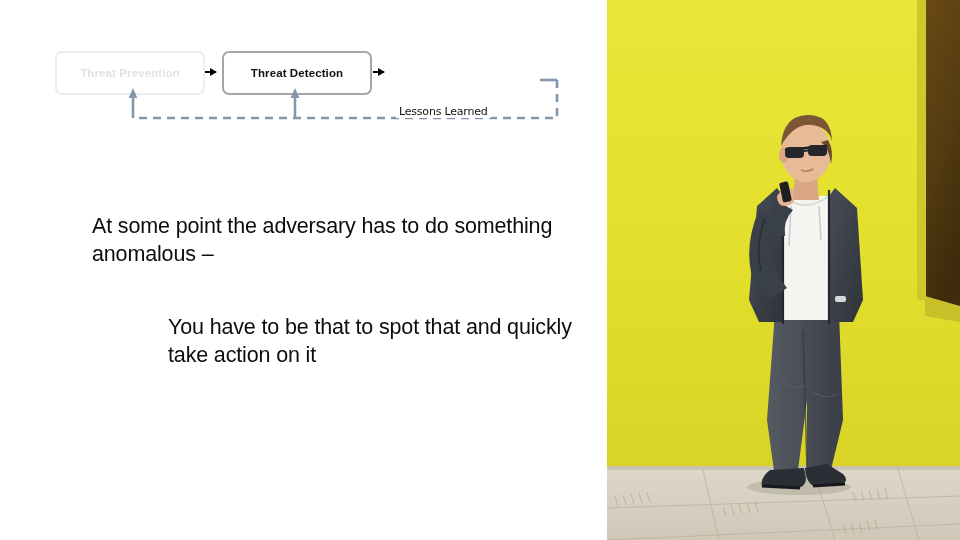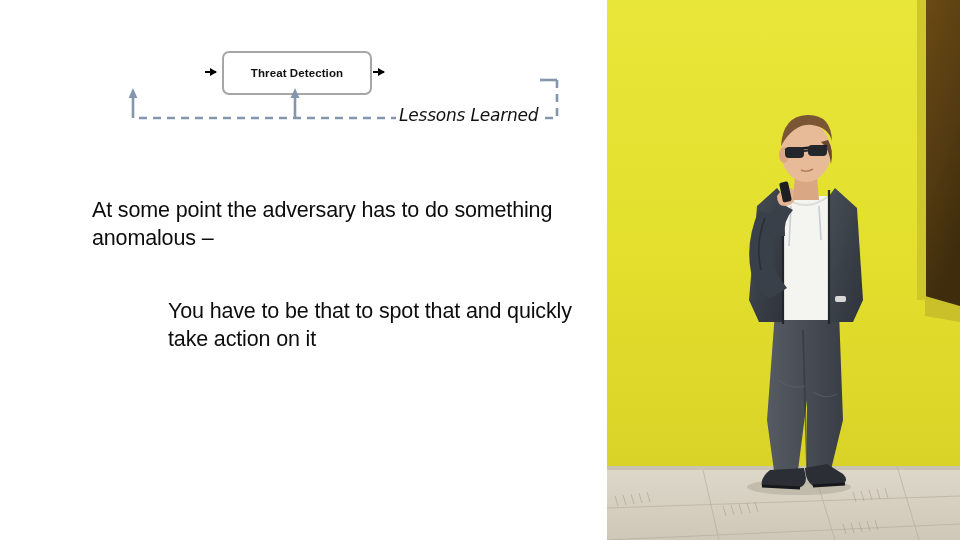--- a/index.html
+++ b/index.html
@@ -90,22 +90,21 @@
     width: 607px;
     height: 150px;
     overflow: visible;
   }
 
   #lessons-learned {
     position: absolute;
     left: 396px;
     top: 105px;
     font-family: "DejaVu Sans", sans-serif;
-    font-style: italic;
-    font-size: 17px;
+    font-size: 11px;
     color: #111111;
     background: #ffffff;
     padding: 0 3px;
     white-space: nowrap;
     letter-spacing: -0.2px;
   }
 
   
   #body-copy {
     position: absolute;
@@ -113,20 +112,21 @@
     top: 0;
     width: 607px;
     height: 540px;
   }
   .para {
     position: absolute;
     color: #0d0d0d;
     font-size: 21.5px;
     line-height: 1.32;
     letter-spacing: -0.15px;
+    margin-top: 16px;
   }
   #para-primary {
     left: 92px;
     top: 196px;
     width: 470px;
   }
   #para-secondary {
     left: 168px;
     top: 297px;
     width: 420px;
@@ -144,20 +144,23 @@
   }
   #photo svg { display: block; }
 </style>
 </head>
 <body>
 
 <div id="slide">
 
   <div id="diagram">
 
+    <div class="pbox faded" id="box-prevention">
+      <span class="plabel">Threat Prevention</span>
+    </div>
 
     <div class="solid-arrow" id="arrow-1"></div>
 
     <div class="pbox active" id="box-detection">
       <span class="plabel">Threat Detection</span>
     </div>
 
     <div class="solid-arrow" id="arrow-2"></div>
 
 

